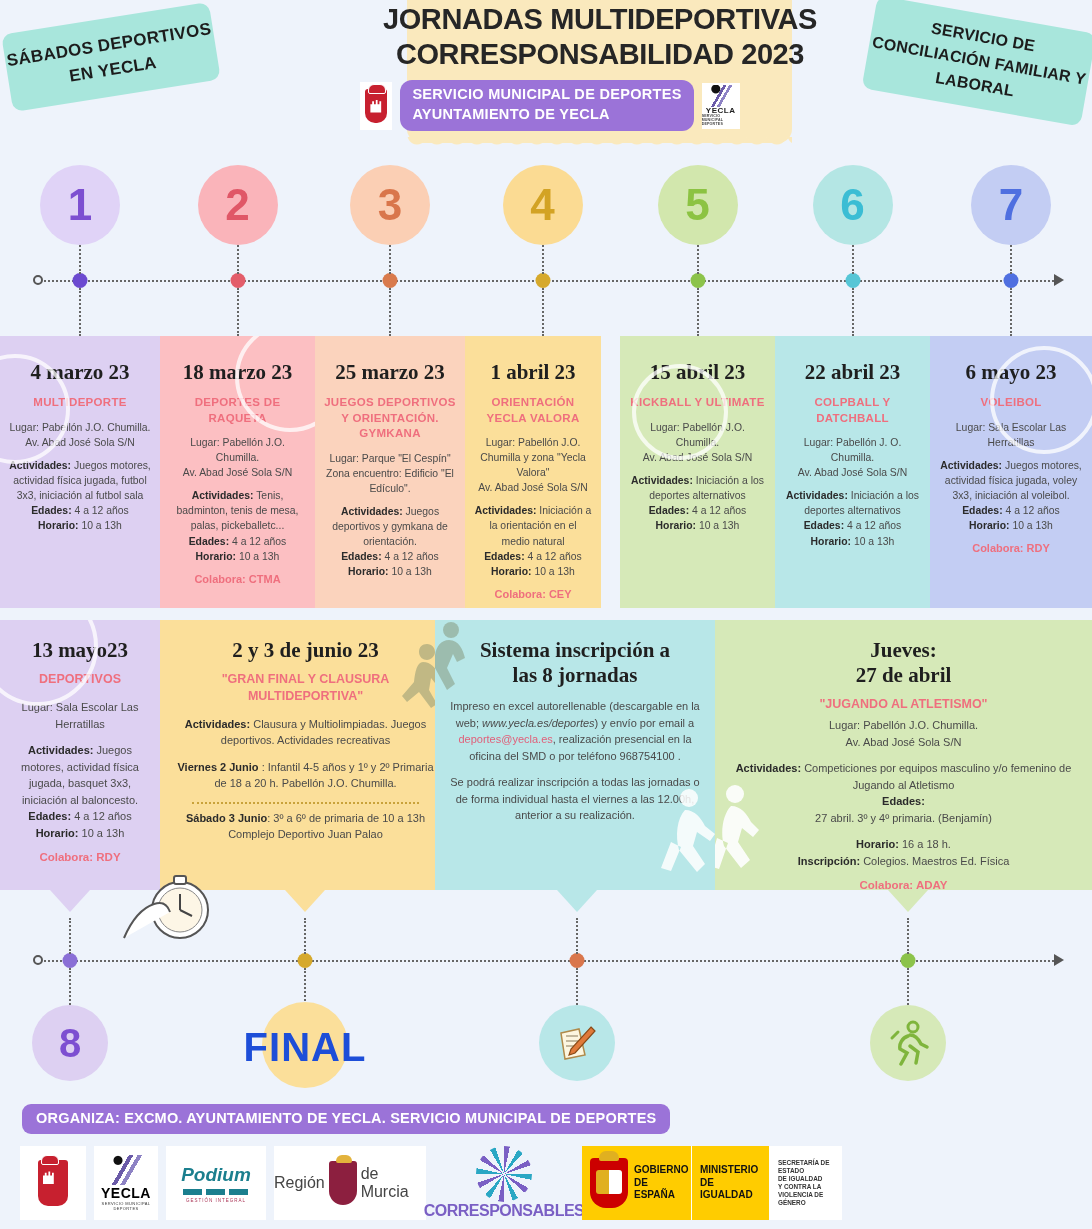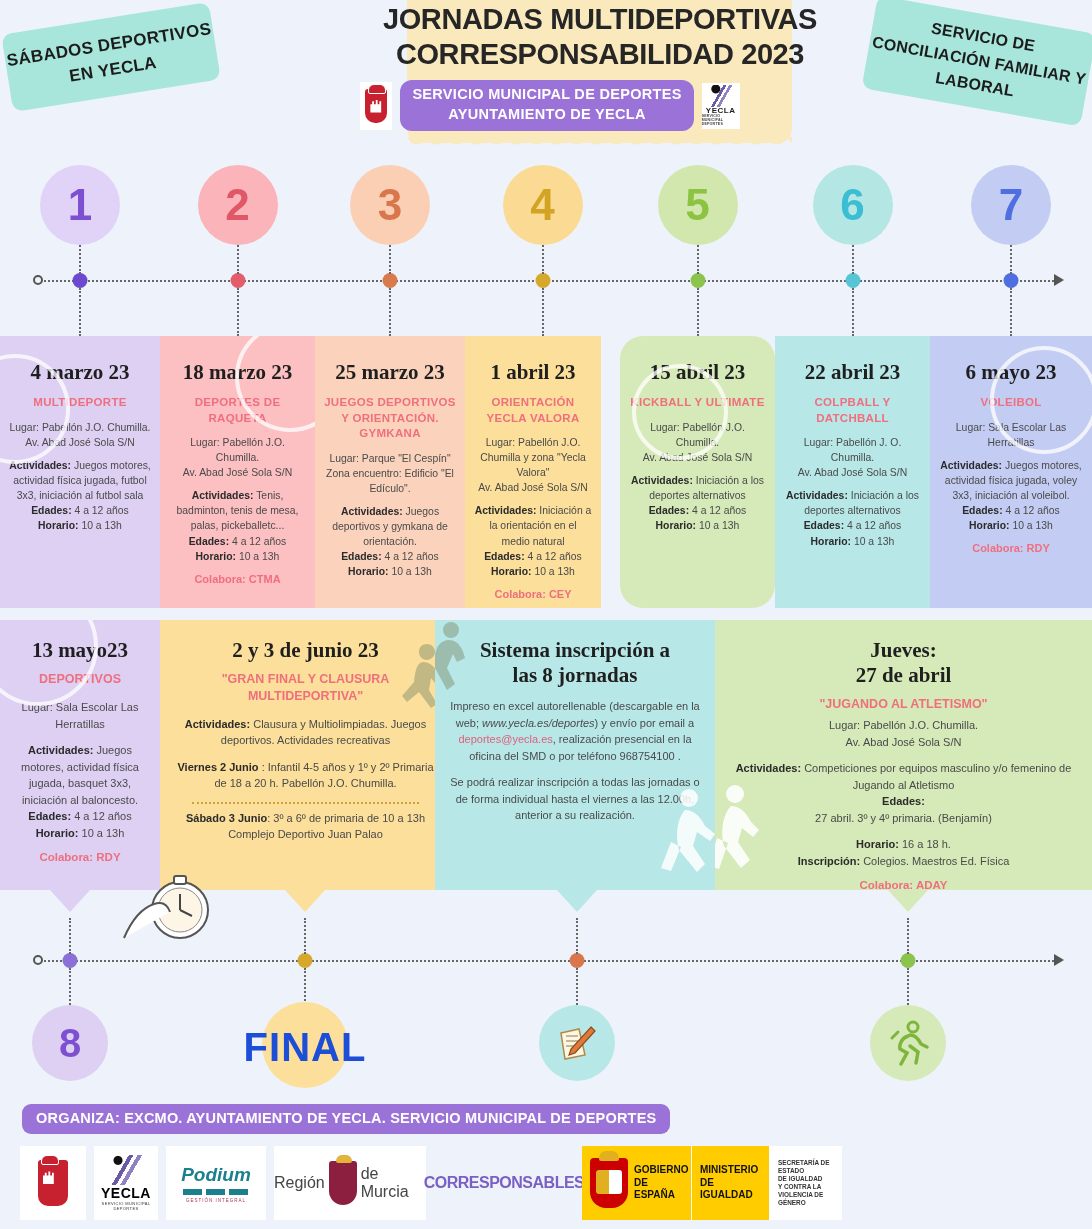--- a/index.html
+++ b/index.html
@@ -61,21 +61,21 @@
     background: #9b73d8;
     border-radius: 12px;
     padding: 5px 12px 7px;
     color: #fff;
     font-size: 14.5px;
     font-weight: 700;
     letter-spacing: 0.3px;
     line-height: 1.35;
   }
   .purple-pill .l1 { display:block; text-align:left; }
-  .purple-pill .l2 { display:block; text-align:center; }
+  .purple-pill .l2 { display:block; text-align:left; }
   .yecla-box {
     width: 38px; height: 46px; background: #fff; flex: none;
     display:flex; flex-direction:column; align-items:center; justify-content:center;
     font-size: 7px; font-weight: 800; color:#222; line-height:1.05;
   }
   .yecla-mark {
     width: 26px; height: 22px;
     background:
       linear-gradient(120deg, transparent 40%, #6a5aa8 40%, #6a5aa8 48%, transparent 48%),
       linear-gradient(120deg, transparent 55%, #8d82c4 55%, #8d82c4 63%, transparent 63%),
@@ -237,21 +237,21 @@
     display: flex; align-items: center; gap: 8px;
   }
   .logo-box {
     background:#fff; height: 74px; display:flex; align-items:center; justify-content:center;
     flex: none; position: relative;
   }
   .lb-crest { width: 66px; }
   .lb-yecla { width: 64px; flex-direction: column; }
   .lb-podium { width: 100px; }
   .lb-murcia { width: 152px; }
-  .lb-corr { width: 140px; background: transparent; }
+  .lb-corr { width: 140px; background: transparent; flex-direction: column; }
   .lb-gob { width: 260px; padding:0; background:#fc0; }
 
   .podium-t { color:#1b7f8e; font-weight:800; font-size:19px; font-style:italic; }
   .podium-bars { display:flex; gap:4px; justify-content:center; margin-top:3px;}
   .podium-bars i { display:block; width:19px; height:6px; background:#1b7f8e; }
   .podium-sub { font-size:4.5px; color:#b06; letter-spacing:1px; margin-top:3px; color:#a35; }
 
   .murcia-t { font-size:16px; color:#444; }
   .murcia-shield {
     width:30px; height:44px; background:#8c1f3f; border-radius: 3px 3px 14px 14px;
@@ -397,21 +397,21 @@
         <div class="notch" style="left: 50%; border-top: 20px solid rgb(251, 223, 154);"></div>
         <div class="date">1 abril 23</div>
         <div class="sport">ORIENTACIÓN YECLA VALORA</div>
         <div class="body">
           <div class="blk" style="white-space: pre-line;">Lugar: Pabellón J.O. Chumilla y zona "Yecla Valora"
 Av. Abad José Sola S/N</div>
           <div class="blk"><b>Actividades:</b><span> Iniciación a la orientación en el medio natural</span><div><b>Edades:</b><span> 4 a 12 años</span></div><div><b>Horario:</b><span> 10 a 13h</span></div></div>
         </div>
         <div class="colab">Colabora: CEY</div>
       </div>
-      <div class="card" style="left: 620px; width: 155px; background: rgb(214, 233, 184); border-radius: 23px;">
+      <div class="card" style="left: 620px; width: 155px; background: rgb(214, 233, 184);">
         <div class="wm" style="left: 12px; top: 28px; width: 96px; height: 96px;"></div>
         <div class="notch" style="left: 50%; border-top: 20px solid rgb(214, 233, 184);"></div>
         <div class="date">15 abril 23</div>
         <div class="sport">KICKBALL  Y ULTIMATE</div>
         <div class="body">
           <div class="blk" style="white-space: pre-line;">Lugar: Pabellón J.O. Chumilla.
 Av. Abad José Sola S/N</div>
           <div class="blk"><b>Actividades:</b><span> Iniciación a los deportes alternativos</span><div><b>Edades:</b><span> 4 a 12 años</span></div><div><b>Horario:</b><span> 10 a 13h</span></div></div>
         </div>
       </div>

